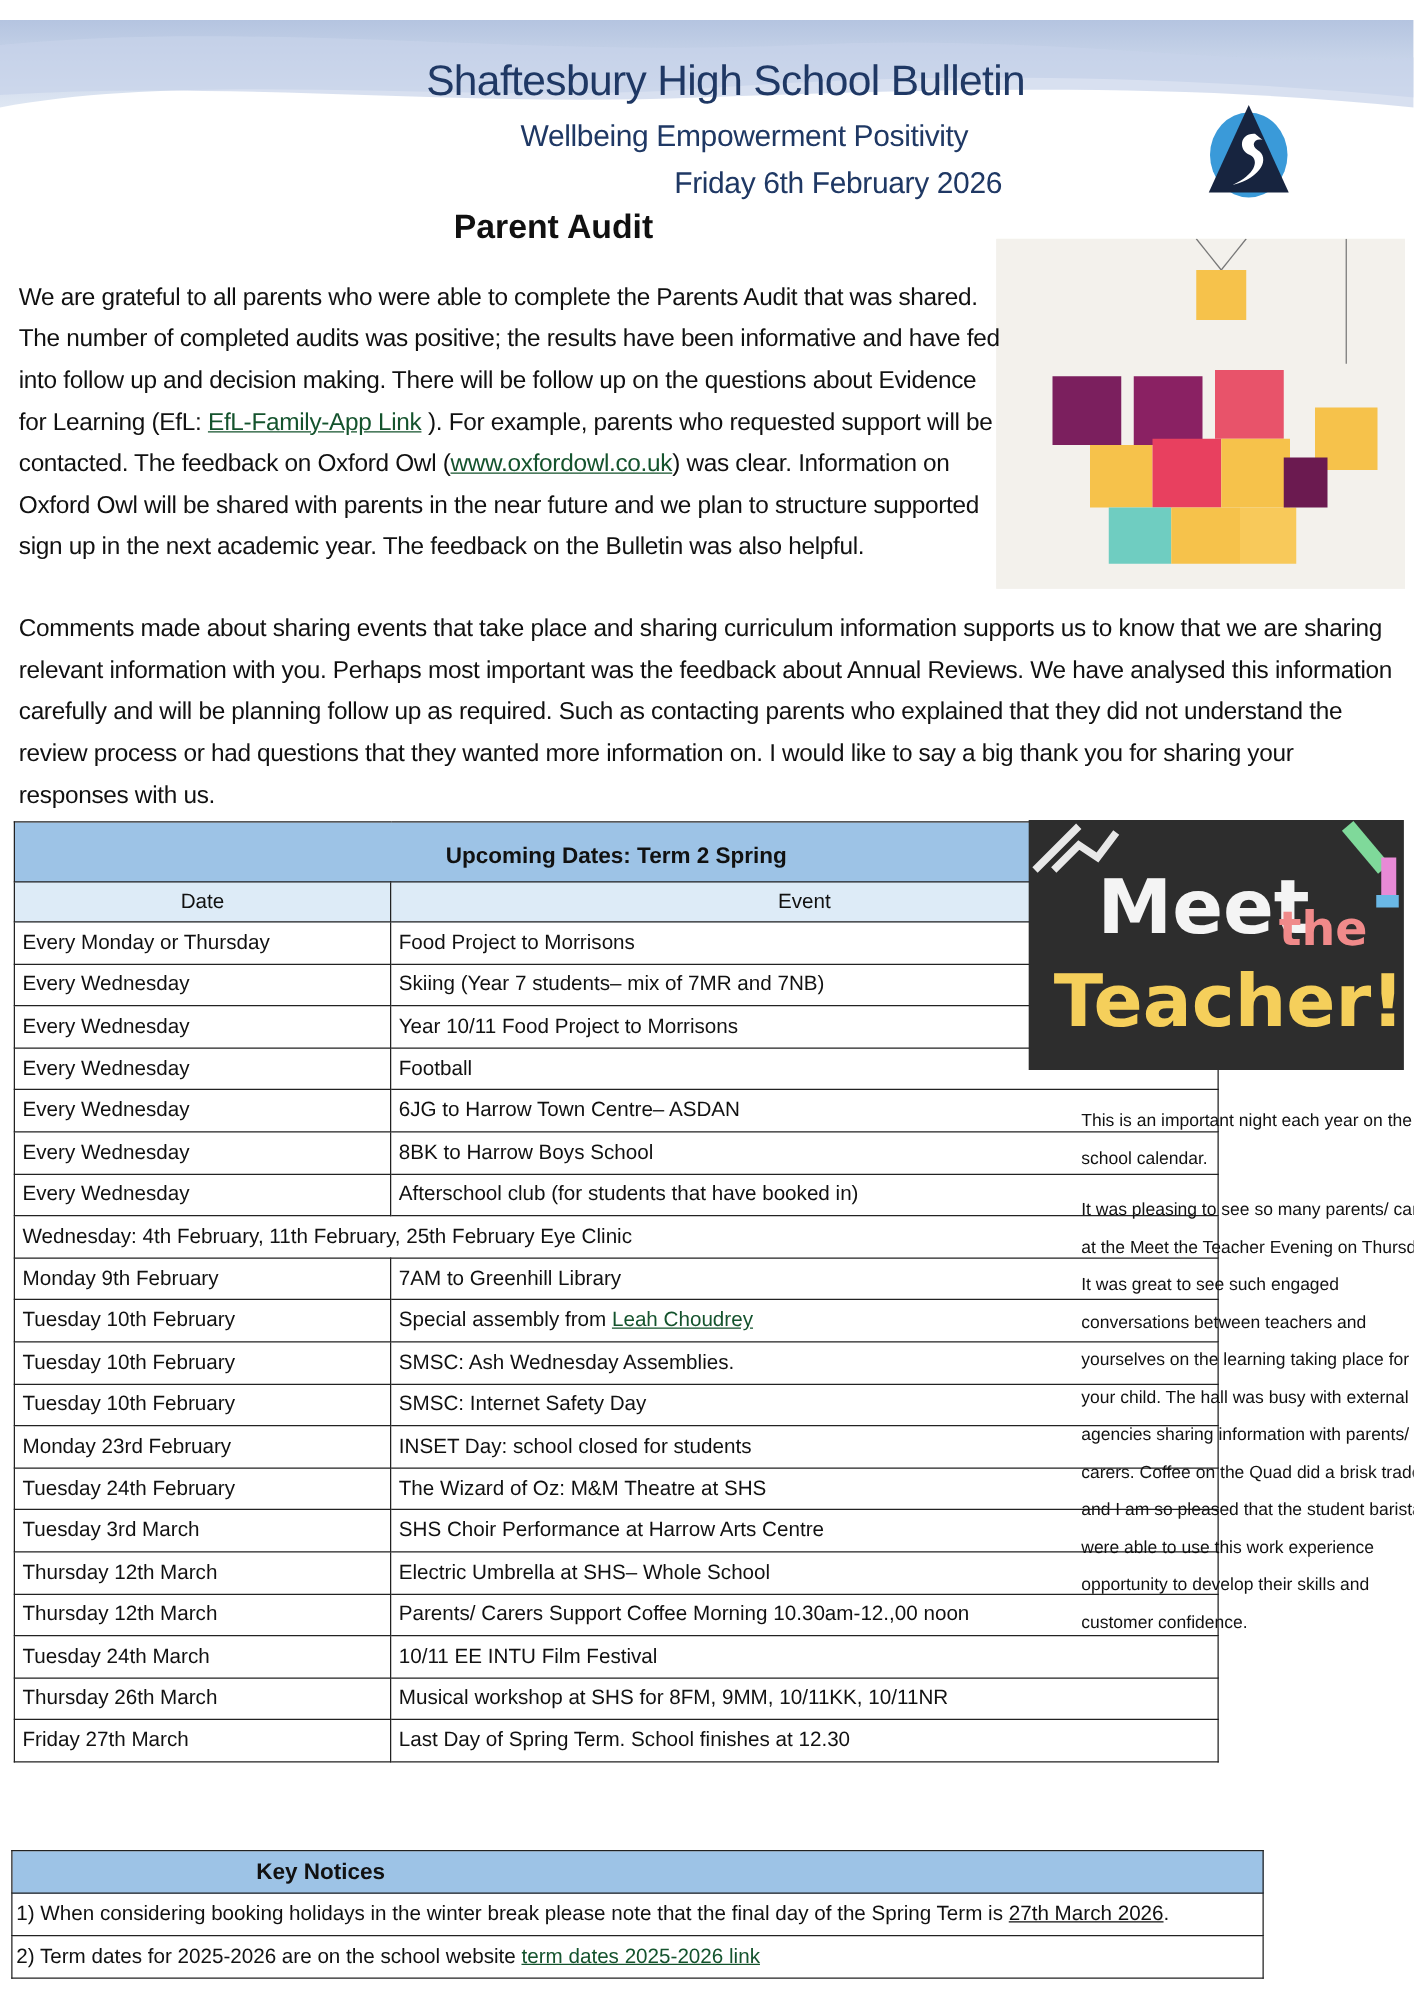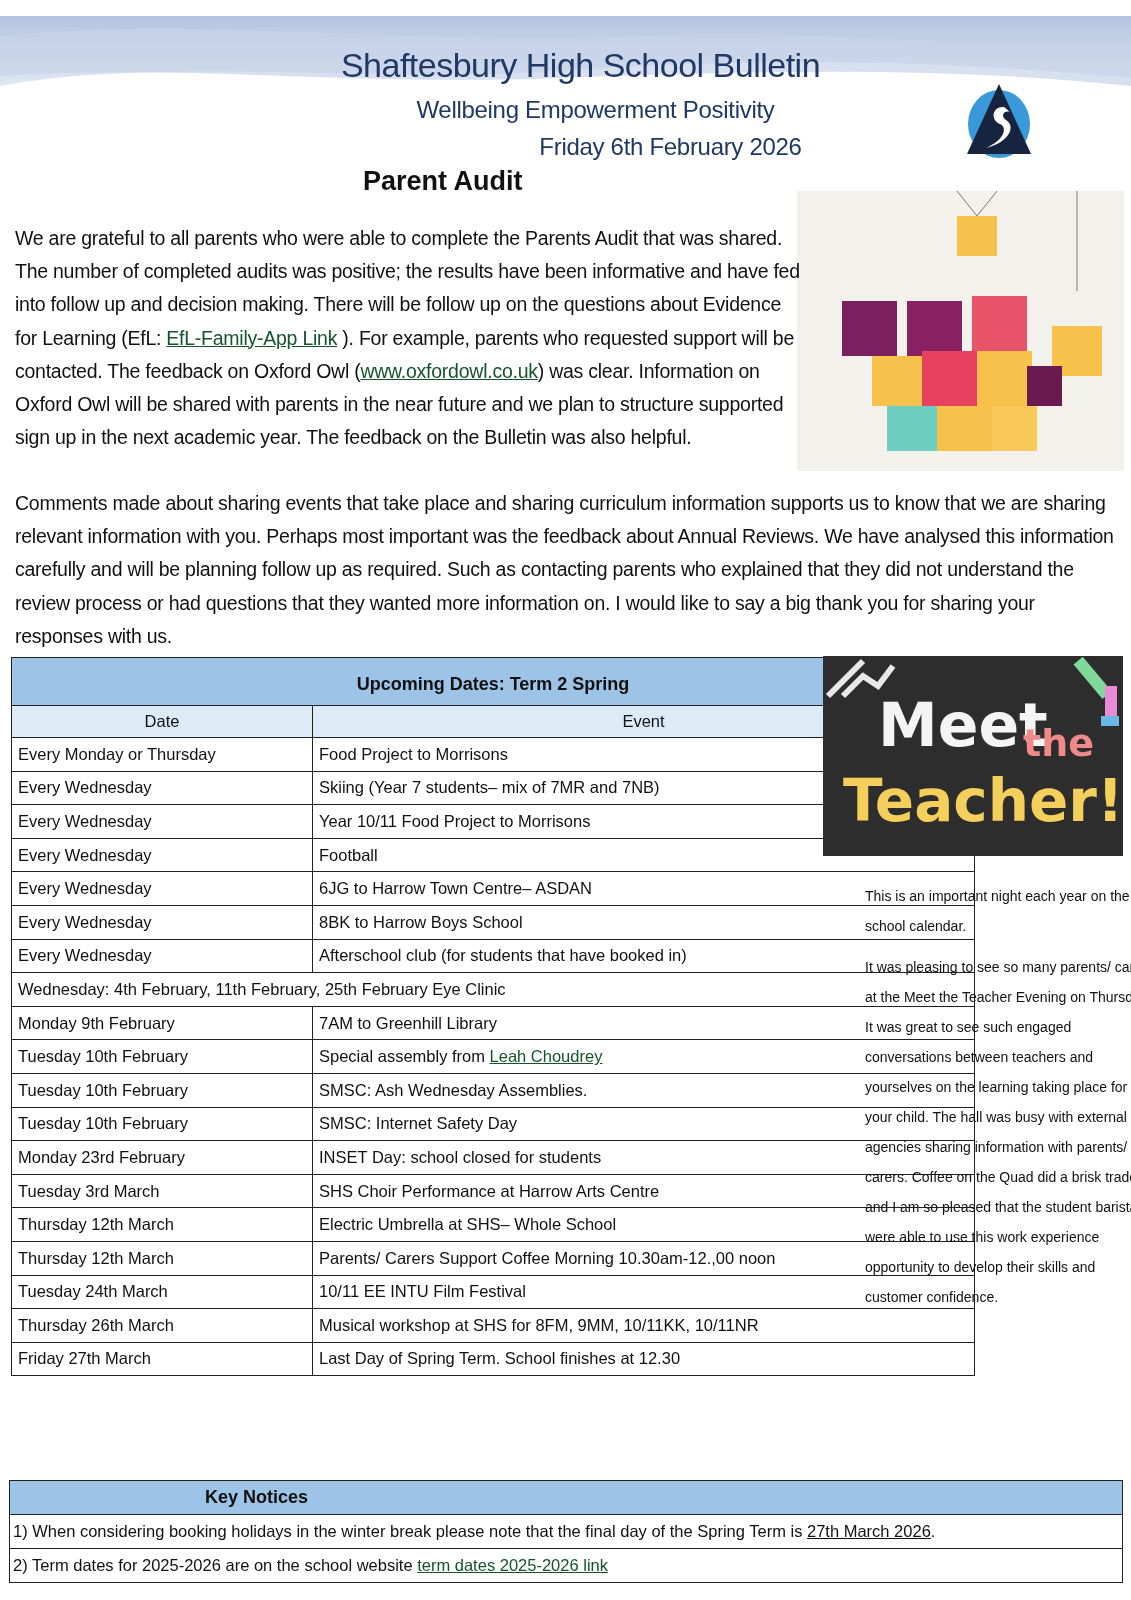--- a/index.html
+++ b/index.html
@@ -23,21 +23,21 @@
   table.dates { position: absolute; left: 11px; top: 657px; width: 964px; border-collapse: collapse;
                 font-size: 16.5px; }
   table.dates td, table.dates th { border: 1.5px solid #222; padding: 0 6px; height: 32.6px; }
   table.dates th.cap { background: #9dc3e6; font-weight: bold; font-size: 18px; height: 41px; padding-top: 6px; }
   table.dates th.colh { background: #ddebf7; font-weight: normal; height: 31px; }
   table.dates td.d { width: 288px; }
   .meet-img { position: absolute; left: 823px; top: 656px; width: 300px; height: 200px; background: #2b2b2b; overflow: hidden; }
   .meet-text { position: absolute; left: 833px; top: 881px; width: 290px; font-size: 14px; line-height: 30px; margin-left: 32px; }
   .meet-text p { margin: 0 0 11px 0; }
 
-  .notices { position: absolute; left: 9px; top: 1480px; width: 1114px; border: 1.5px solid #222; border-collapse: collapse; font-size: 16.5px; }
+  .notices { position: absolute; left: 9px; top: 1480px; width: 1002px; border: 1.5px solid #222; border-collapse: collapse; font-size: 16.5px; }
   .notices td { border: 1.5px solid #222; padding: 0 3px; height: 33px; }
   .notices td.ncap { background: #9dc3e6; font-weight: bold; font-size: 18px; padding-left: 195px; height: 33px; }
   .u { text-decoration: underline; text-align: center; }
 </style>
 </head>
 <body>
 
 <div class="header">
   <svg class="waves" width="1131" height="160">
     <defs>
@@ -145,20 +145,24 @@
       </tr>
       <tr>
         <td class="d">Tuesday 10th February</td>
         <td>SMSC: Internet Safety Day</td>
       </tr>
       <tr>
         <td class="d">Monday 23rd February</td>
         <td>INSET Day: school closed for students</td>
       </tr>
       <tr>
+        <td class="d">Tuesday 24th February</td>
+        <td>The Wizard of Oz: M&amp;M Theatre at SHS</td>
+      </tr>
+      <tr>
         <td class="d">Tuesday 3rd March</td>
         <td>SHS Choir Performance at  Harrow Arts Centre</td>
       </tr>
       <tr>
         <td class="d">Thursday 12th March</td>
         <td>Electric Umbrella at SHS– Whole School</td>
       </tr>
       <tr>
         <td class="d">Thursday 12th March</td>
         <td>Parents/ Carers Support Coffee Morning 10.30am-12.,00 noon</td>

